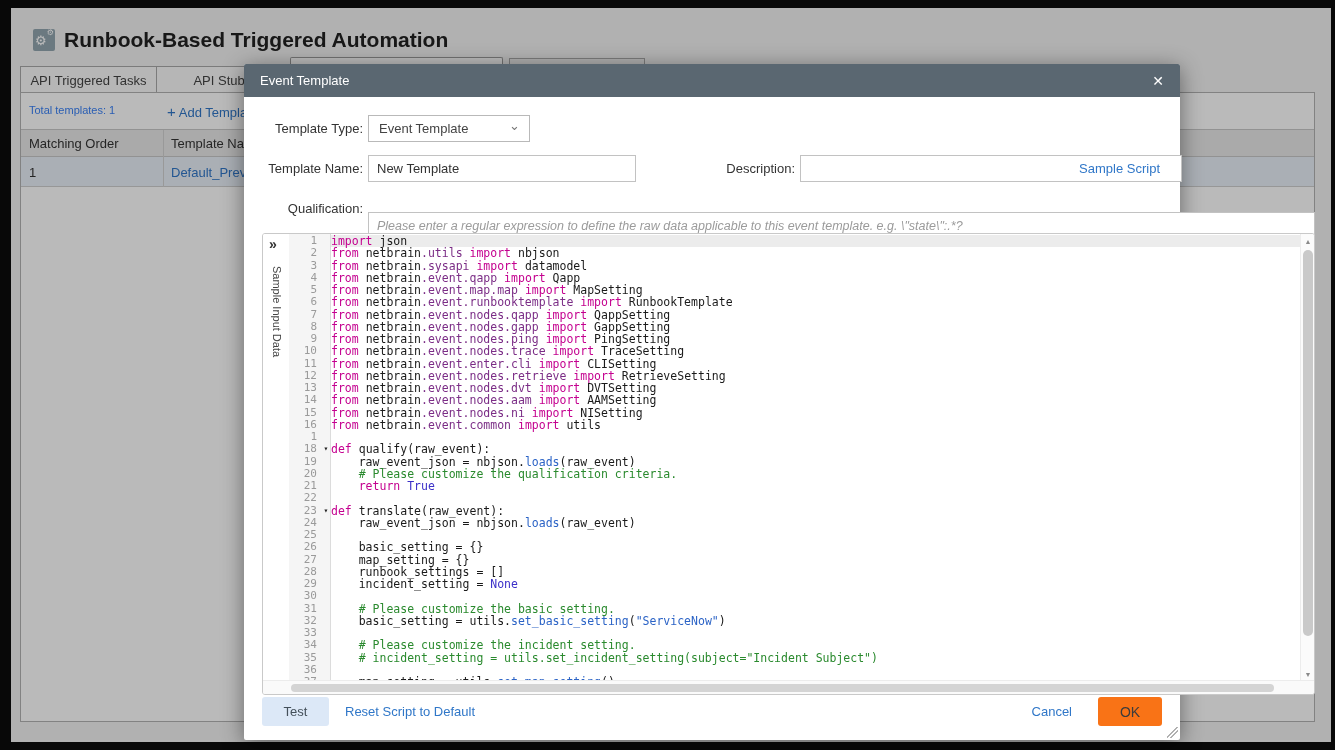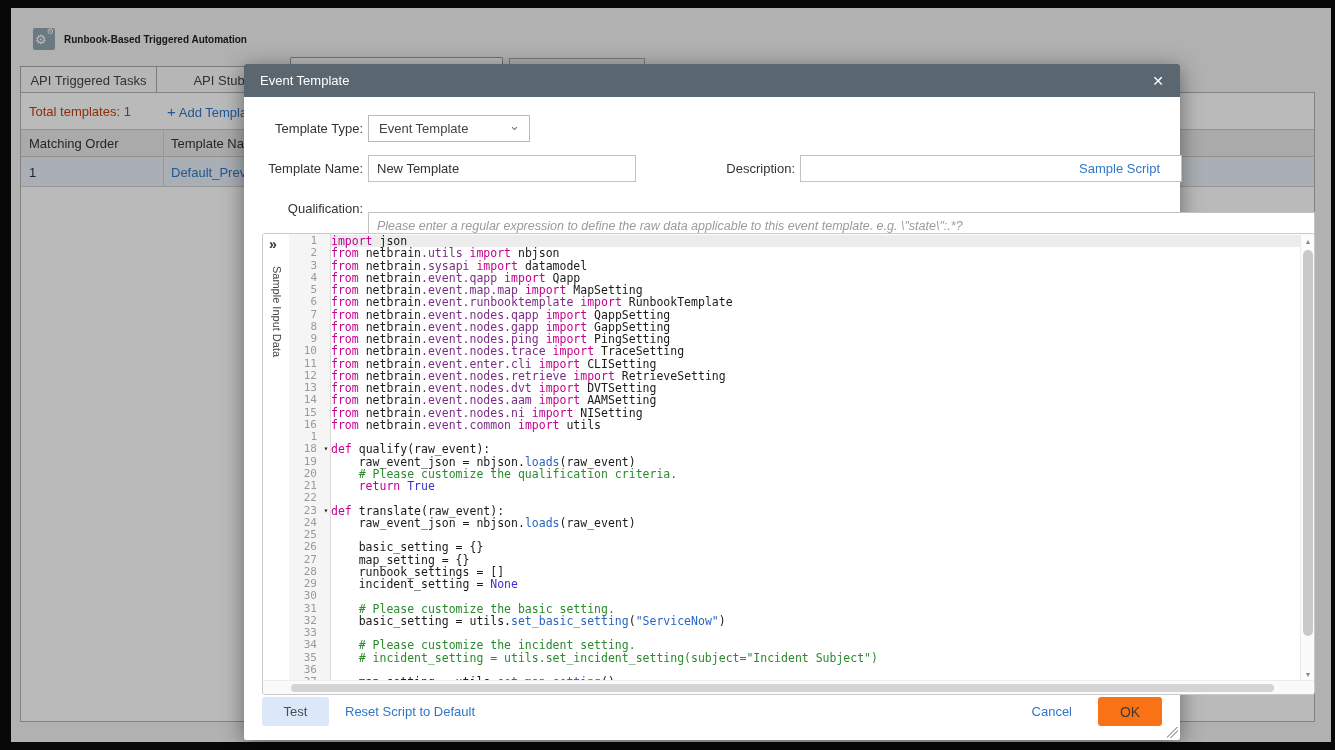--- a/index.html
+++ b/index.html
@@ -5,32 +5,32 @@
   * { box-sizing: border-box; margin: 0; padding: 0; }
   html,body { width:1335px; height:750px; background:#0b0b0b; font-family:"Liberation Sans", sans-serif; }
   .screen { position:relative; width:1335px; height:750px; overflow:hidden; }
 
   
   .window-bg { position:absolute; left:11px; top:8px; width:1320px; height:734px; background:#f3f3f3; }
   .app-header { position:absolute; left:22px; top:20px; display:flex; align-items:center; gap:9px; }
   .gear-badge { position:relative; width:22px; height:22px; background:#93a6b0; border-radius:2px; }
   .gear-badge .g1 { position:absolute; left:2px; top:5px; color:#fff; font-size:13px; line-height:13px; }
   .gear-badge .g2 { position:absolute; right:1px; top:0px; color:#fff; font-size:8px; line-height:8px; }
-  .app-title { font-size:10px; font-weight:bold; color:#222; }
+  .app-title { font-size:21px; font-weight:bold; color:#222; }
 
   .tab { position:absolute; top:66px; height:27px; background:#fafafa; border:1px solid #a9a9a9; border-bottom:none;
          font-size:13px; color:#444; display:flex; align-items:center; justify-content:center; }
   .tab1 { left:20px; width:137px; }
   .tab2 { left:156px; width:155px; }
   .tab-sliver3 { position:absolute; left:290px; top:57px; width:213px; height:8px; background:#fff; border:1px solid #9c9c9c; border-bottom:none; border-radius:2px 2px 0 0; }
   .tab-sliver4 { position:absolute; left:509px; top:58px; width:136px; height:7px; background:#efefef; border:1px solid #a9a9a9; border-bottom:none; }
 
   .panel { position:absolute; left:20px; top:92px; width:1295px; height:630px; background:#fff; border:1px solid #b3b3b3; }
   .panel-toolbar { position:absolute; left:0; top:0; width:100%; height:37px; border-bottom:1px solid #c9c9c9; }
-  .total-label { position:absolute; left:8px; top:11px; font-size:13px; color:#c2410c; }
+  .total-label { position:absolute; left:8px; top:11px; font-size:11px; color:#3b82f6; }
   .add-link { position:absolute; left:146px; top:10px; font-size:13px; color:#3077c8; cursor:pointer; }
   .add-link .plus { font-size:15px; margin-right:3px; }
   .tbl-header { position:absolute; left:0; top:37px; width:100%; height:27px; background:#eaeaea; border-bottom:1px solid #c9c9c9; font-size:13px; color:#333; }
   .tbl-row { position:absolute; left:0; top:64px; width:100%; height:30px; background:#eaf0f8; border-bottom:1px solid #cfcfcf; font-size:13px; color:#333; }
   .col1 { position:absolute; left:8px; top:50%; transform:translateY(-50%); }
   .col2 { position:absolute; left:150px; top:50%; transform:translateY(-50%); }
   .col-div { position:absolute; left:142px; top:37px; width:1px; height:57px; background:#d2d2d2; }
   .row-link { color:#3077c8; cursor:pointer; }
 
   

